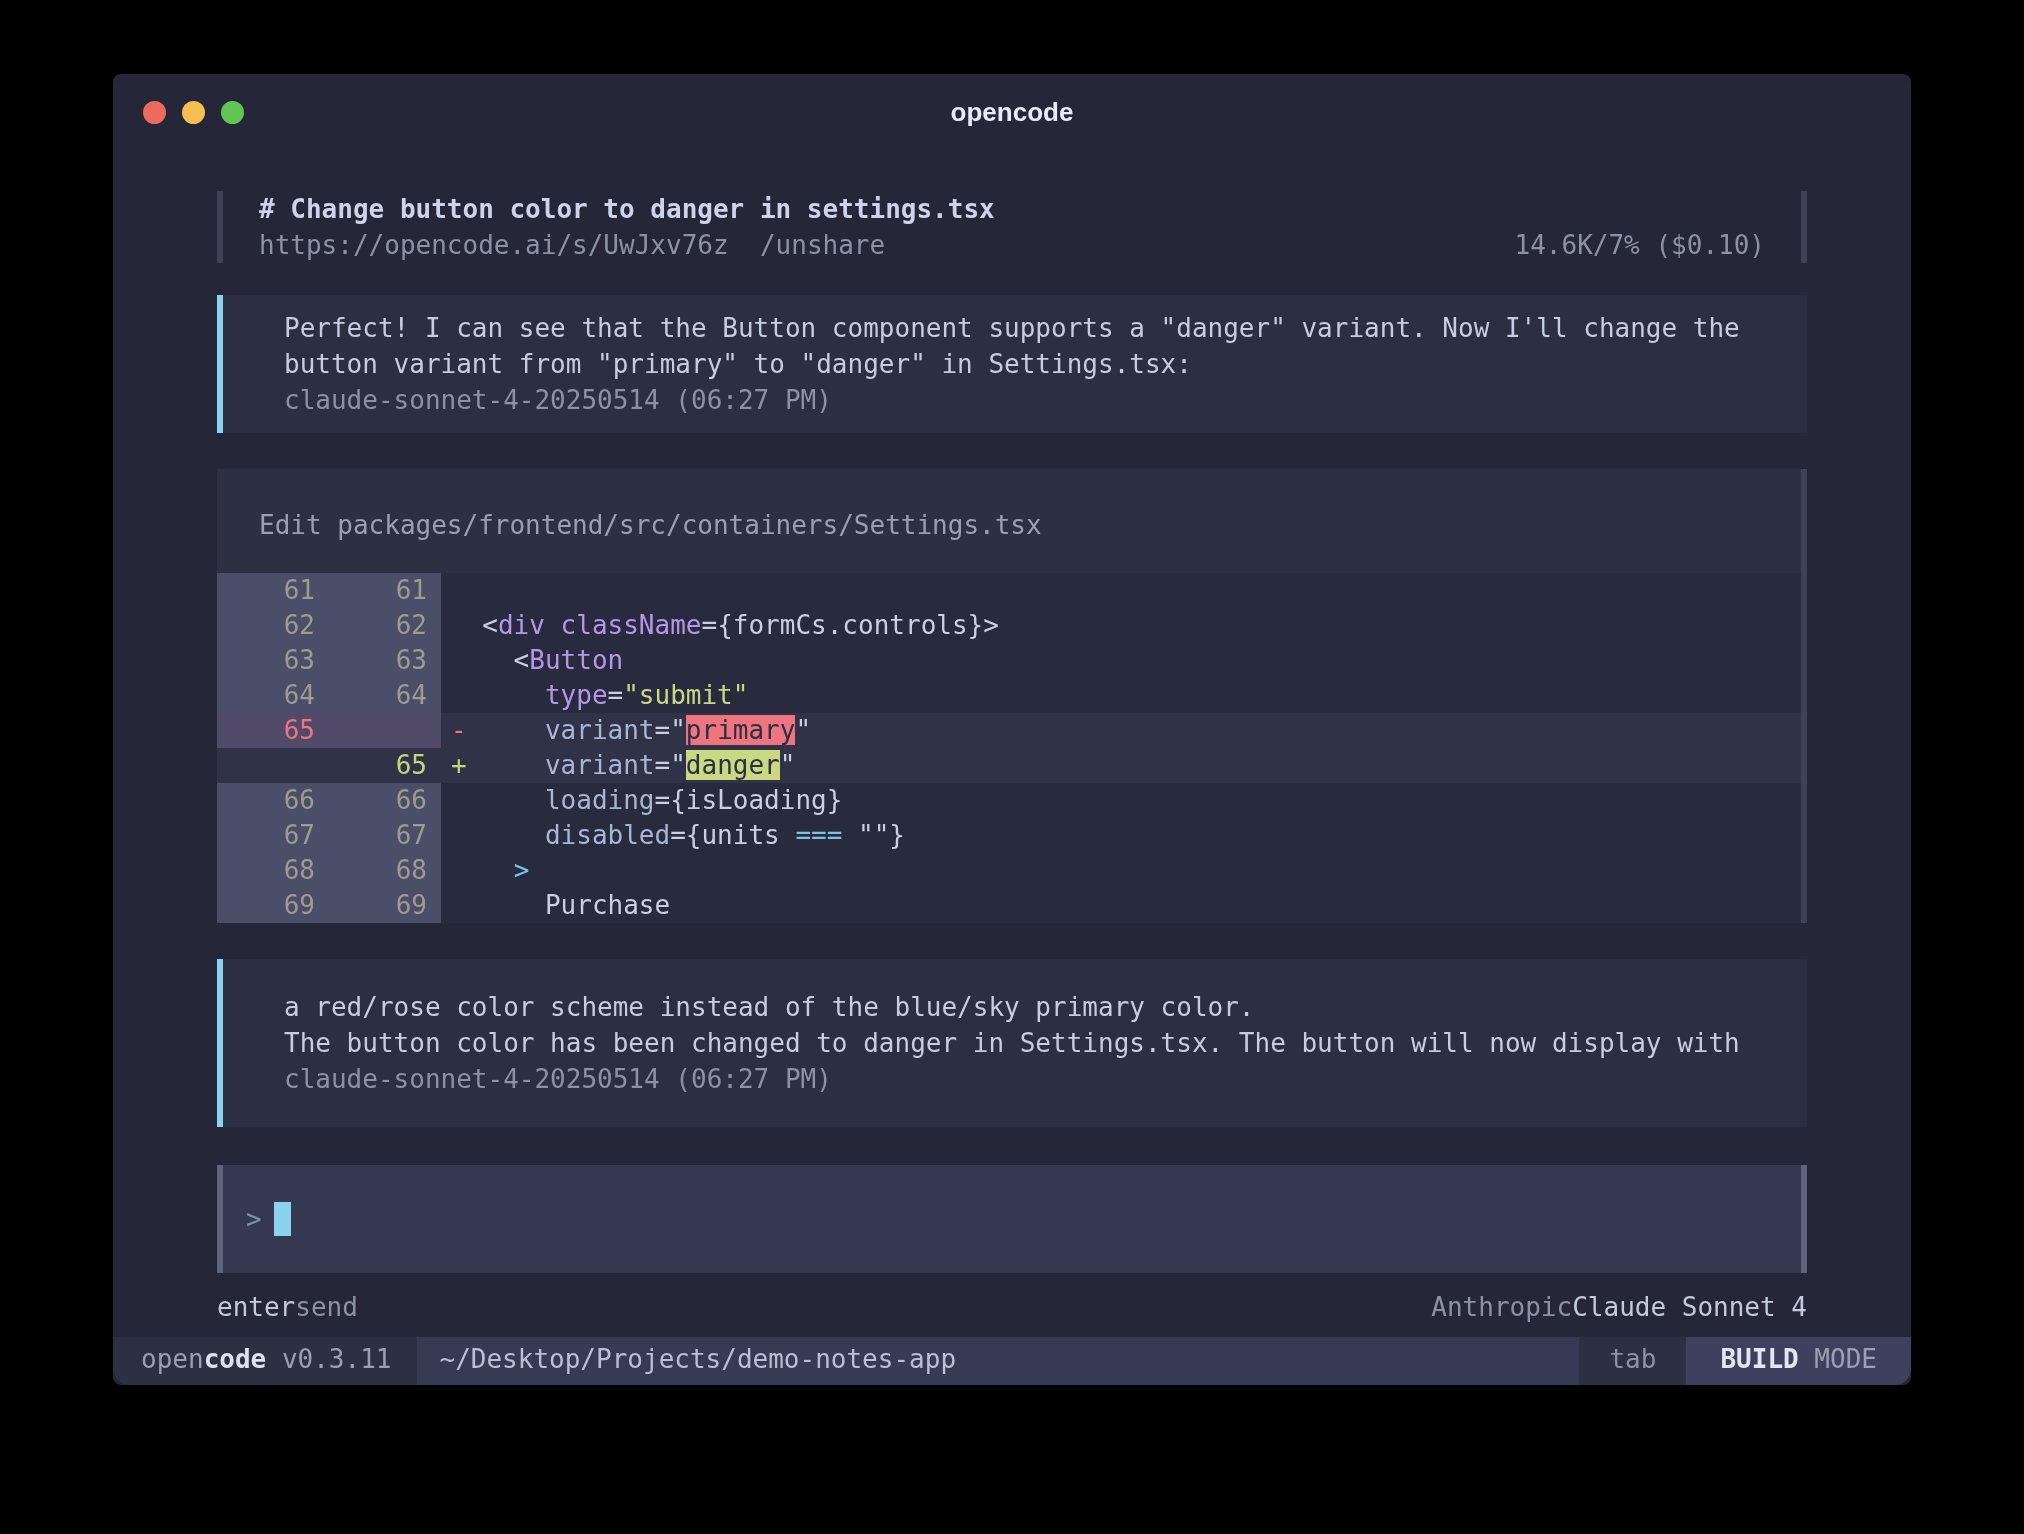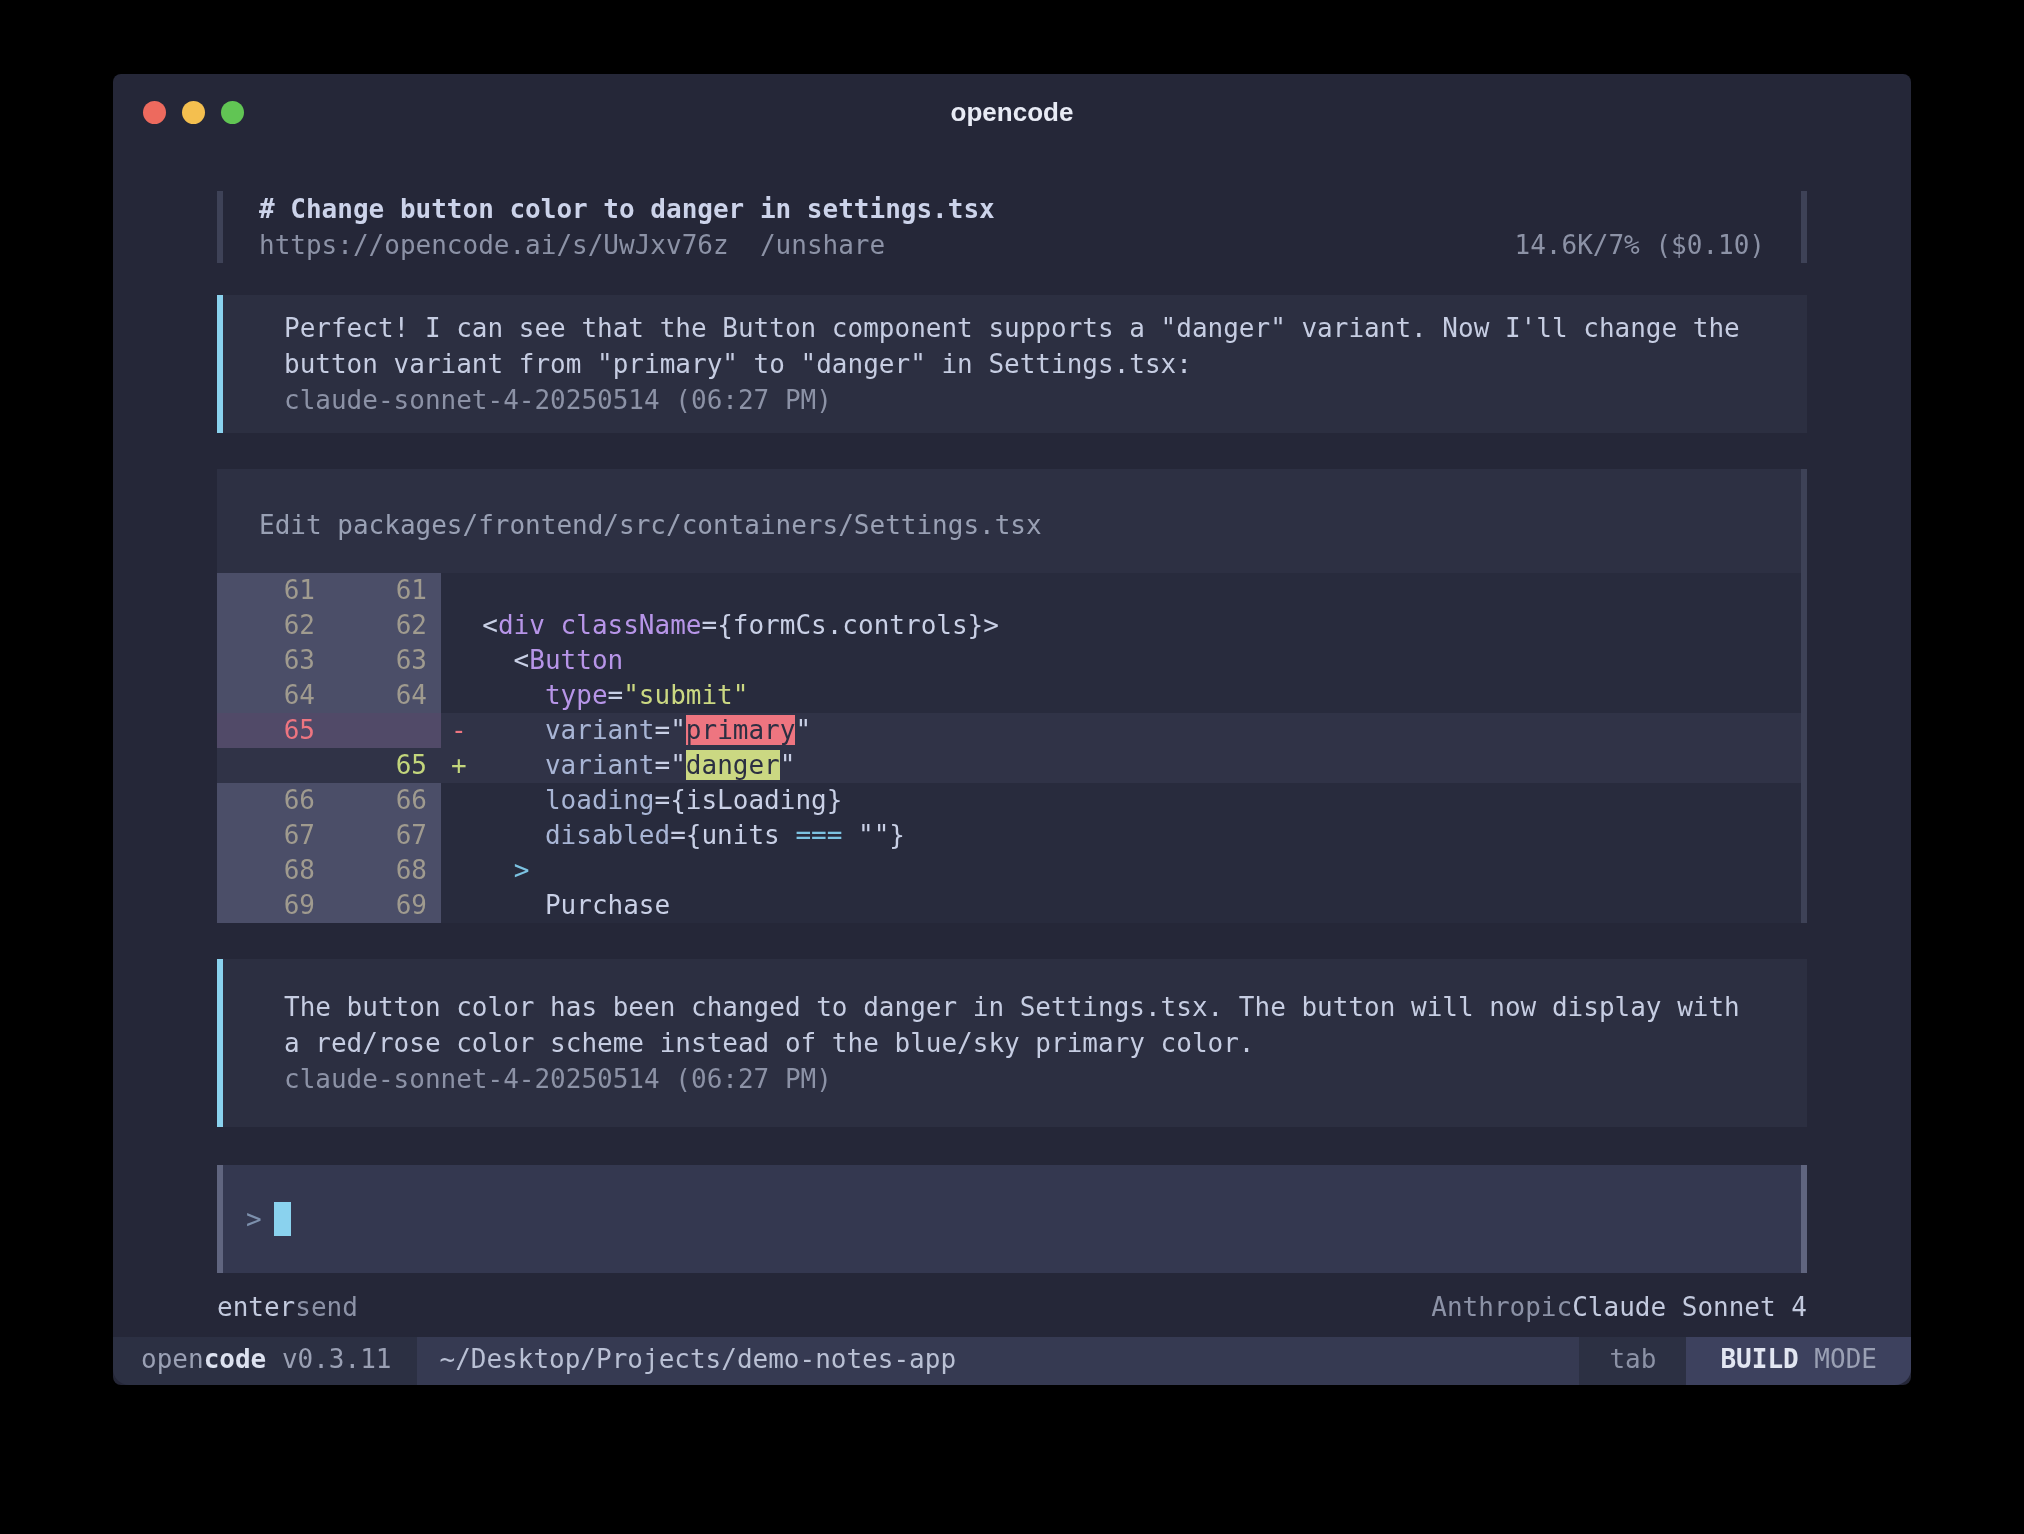--- a/index.html
+++ b/index.html
@@ -237,22 +237,22 @@
               <div class="codeline"><span class="c-b">      Purchase</span></div>
             </div>
           </div>
       </div>
       <div class="vbar gray"></div>
     </div>
 
     <div class="msg second">
       <div class="vbar cyan"></div>
       <div class="msg-body">
+        <div class="msg-line">a red/rose color scheme instead of the blue/sky primary color.</div>
         <div class="msg-line">The button color has been changed to danger in Settings.tsx. The button will now display with</div>
-        <div class="msg-line">a red/rose color scheme instead of the blue/sky primary color.</div>
         <div class="msg-meta">claude-sonnet-4-20250514 (06:27 PM)</div>
       </div>
     </div>
 
     <div class="inputbox">
       <div class="vbar input"></div>
       <div class="input-main">
         <div class="prompt-line">
           <span class="prompt">&gt;</span>
           <span class="cursor"></span>

